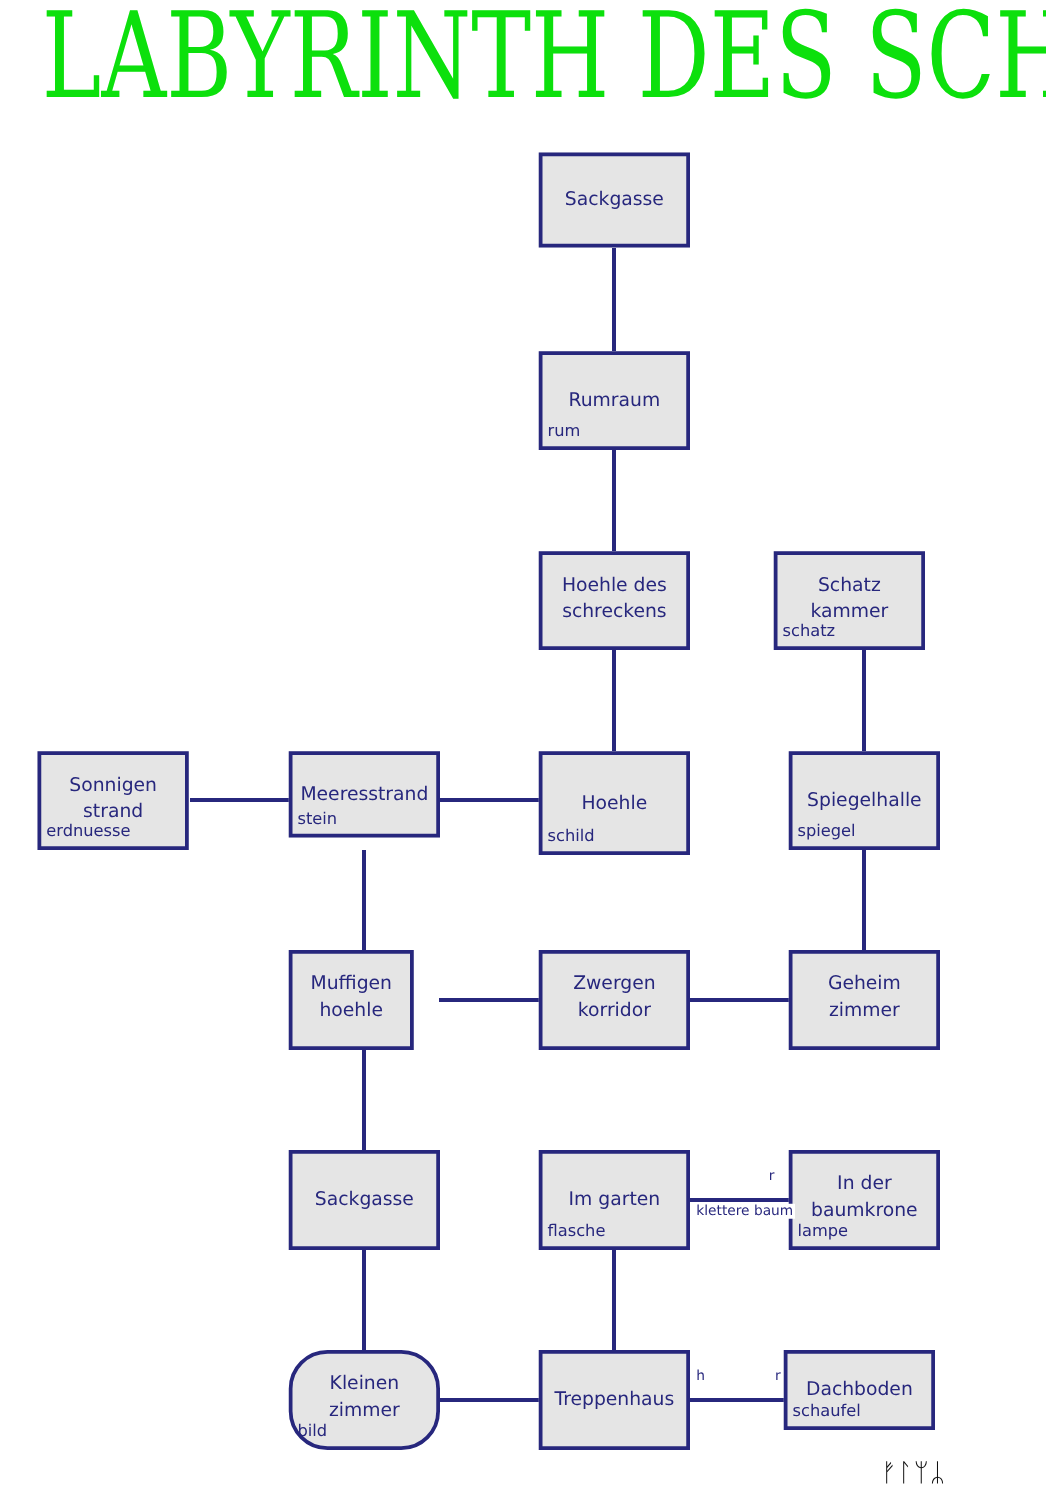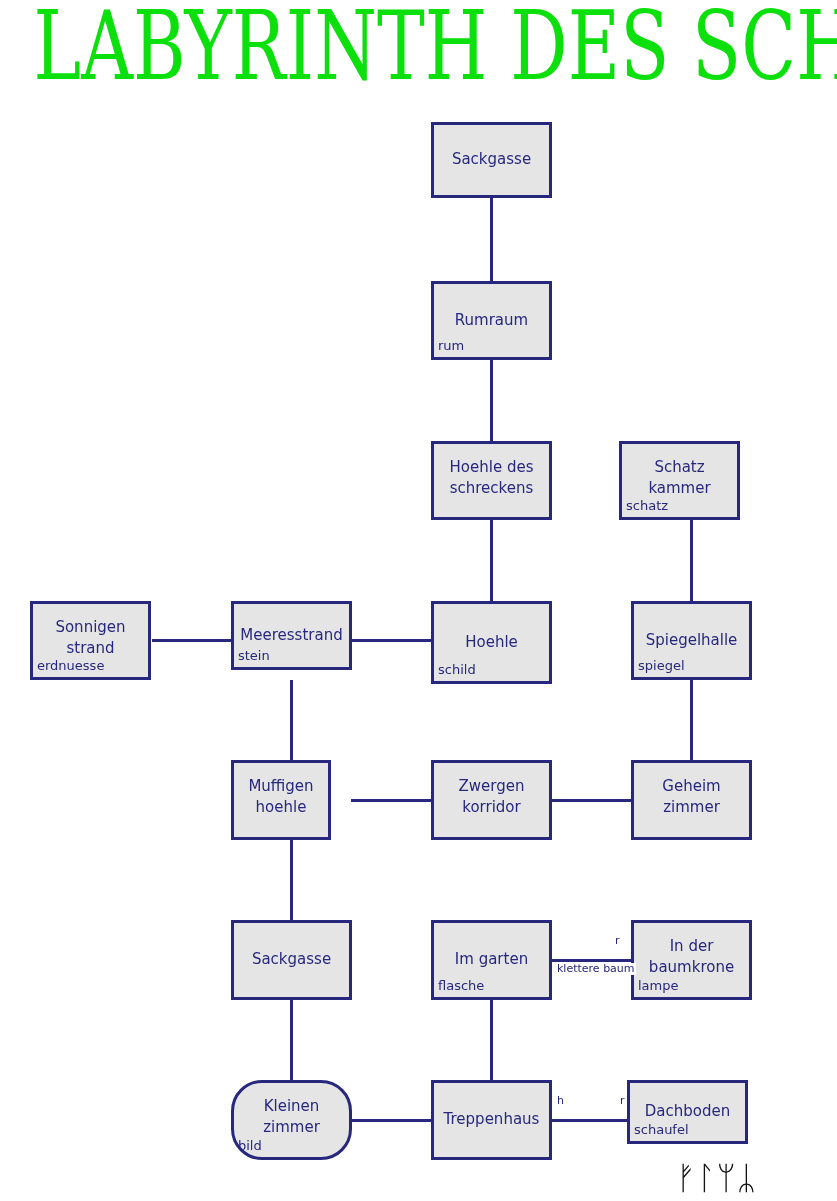--- a/index.html
+++ b/index.html
@@ -94,21 +94,21 @@
     background: #ffffff;
     padding: 0 1px;
   }
 
   
   #runes {
     position: absolute;
     right: 80px;
     bottom: 10px;
     color: #111111;
-    font-size: 32px;
+    font-size: 20px;
     line-height: 26px;
     letter-spacing: 1px;
     font-family: "DejaVu Sans", sans-serif;
     white-space: nowrap;
   }
 </style>
 </head>
 <body>
 
 <div id="map-title">LABYRINTH DES SCHRECKENS</div>

